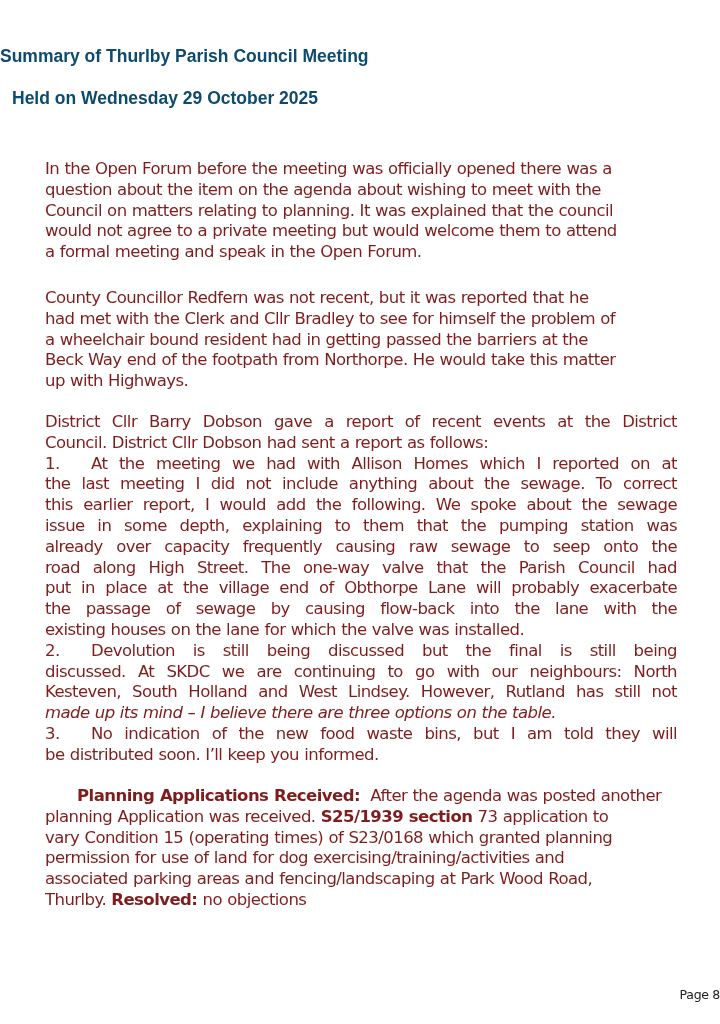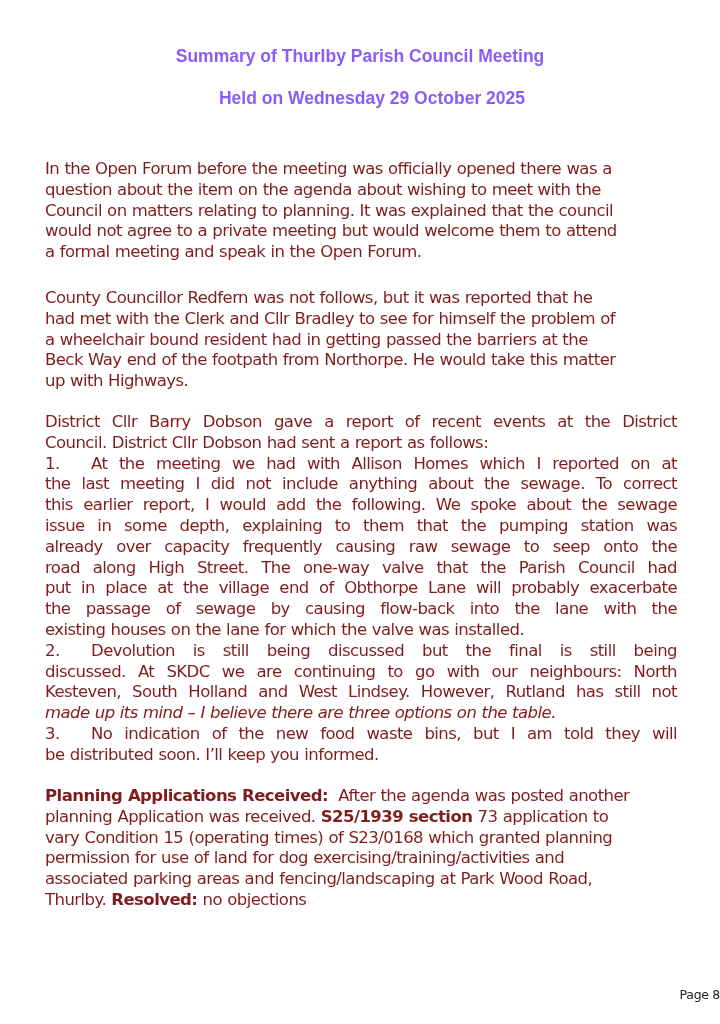--- a/index.html
+++ b/index.html
@@ -1,20 +1,20 @@
 <!DOCTYPE html>
 <html><head>
 <meta charset="utf-8">
 <style>
   html, body { margin: 0; padding: 0; background: #ffffff; }
   body { width: 720px; height: 1024px; position: relative; overflow: hidden; color: #111; }
   .title {
-    position: absolute; left: 0; width: 720px; text-align: center;
+    position: absolute; left: 0; width: 720px; 
     font-family: "Liberation Sans", sans-serif; font-weight: bold; font-size: 17.5px;
-    letter-spacing: 0px; color: #8b5cf6;
+    letter-spacing: 0px; color: #0c4a6e;
   }
   #t1 { top: 46px; }
   #t2 { top: 88px; padding-left: 12px; }
   .body {
     position: absolute; left: 45px; width: 632px;
     font-family: "DejaVu Sans", sans-serif; font-size: 16.5px; line-height: 20.8px;
     color: #7f1d1d;
   }
   .sq { letter-spacing: -0.55px; word-spacing: 0.5px; }
   .line { display: block; white-space: nowrap; }
@@ -35,21 +35,21 @@
 
 <div class="body sq" style="top:159px;">
   <span class="line" style="display: block;">In the Open Forum before the meeting was officially opened there was a</span>
   <span class="line" style="display: block;">question about the item on the agenda about wishing to meet with the</span>
   <span class="line" style="display: block;">Council on matters relating to planning. It was explained that the council</span>
   <span class="line" style="display: block;">would not agree to a private meeting but would welcome them to attend</span>
   <span class="line" style="display: block;">a formal meeting and speak in the Open Forum.</span>
 </div>
 
 <div class="body sq" style="top:288px;">
-  <span class="line" style="display: block;">County Councillor Redfern was not follows, but it was reported that he</span>
+  <span class="line" style="display: block;">County Councillor Redfern was not recent, but it was reported that he</span>
   <span class="line" style="display: block;">had met with the Clerk and Cllr Bradley to see for himself the problem of</span>
   <span class="line" style="display: block;">a wheelchair bound resident had in getting passed the barriers at the</span>
   <span class="line" style="display: block;">Beck Way end of the footpath from Northorpe. He would take this matter</span>
   <span class="line" style="display: block;">up with Highways.</span>
 </div>
 
 <div class="body sq" style="top:412px;">
   <span class="jline">District Cllr Barry Dobson gave a report of recent events at the District</span>
   <span class="lastline" style="display: block;">Council. District Cllr Dobson had sent a report as follows:</span>
 
@@ -66,21 +66,21 @@
   <span class="jline"><span class="tab">2.</span><span>Devolution is still being discussed but the final is still being</span></span>
   <span class="jline">discussed. At SKDC we are continuing to go with our neighbours: North</span>
   <span class="jline">Kesteven, South Holland and West Lindsey. However, Rutland has still not</span>
   <span class="lastline" style="display: block; font-style: italic;">made up its mind – I believe there are three options on the table.</span>
 
   <span class="jline"><span class="tab">3.</span><span>No indication of the new food waste bins, but I am told they will</span></span>
   <span class="lastline" style="display: block;">be distributed soon. I’ll keep you informed.</span>
 </div>
 
 <div class="body sq" style="top:786px;">
-  <span class="line" style="display: block;"><b>Planning Applications Received:</b><span style="white-space:pre">  After the agenda was posted another</span></span>
+  <span class="line" style="display: block; margin-left: 32px;"><b>Planning Applications Received:</b><span style="white-space:pre">  After the agenda was posted another</span></span>
   <span class="line" style="display: block;"><span style="white-space:pre">planning Application was received. </span><b>S25/1939 section</b><span style="white-space:pre"> 73 application to</span></span>
   <span class="line" style="display: block;">vary Condition 15 (operating times) of S23/0168 which granted planning</span>
   <span class="line" style="display: block;">permission for use of land for dog exercising/training/activities and</span>
   <span class="line" style="display: block;">associated parking areas and fencing/landscaping at Park Wood Road,</span>
   <span class="line" style="display: block;"><span style="white-space:pre">Thurlby. </span><b>Resolved:</b><span style="white-space:pre"> no objections</span></span>
 </div>
 
 <div class="footer">Page 8</div>
 
 </body></html>

